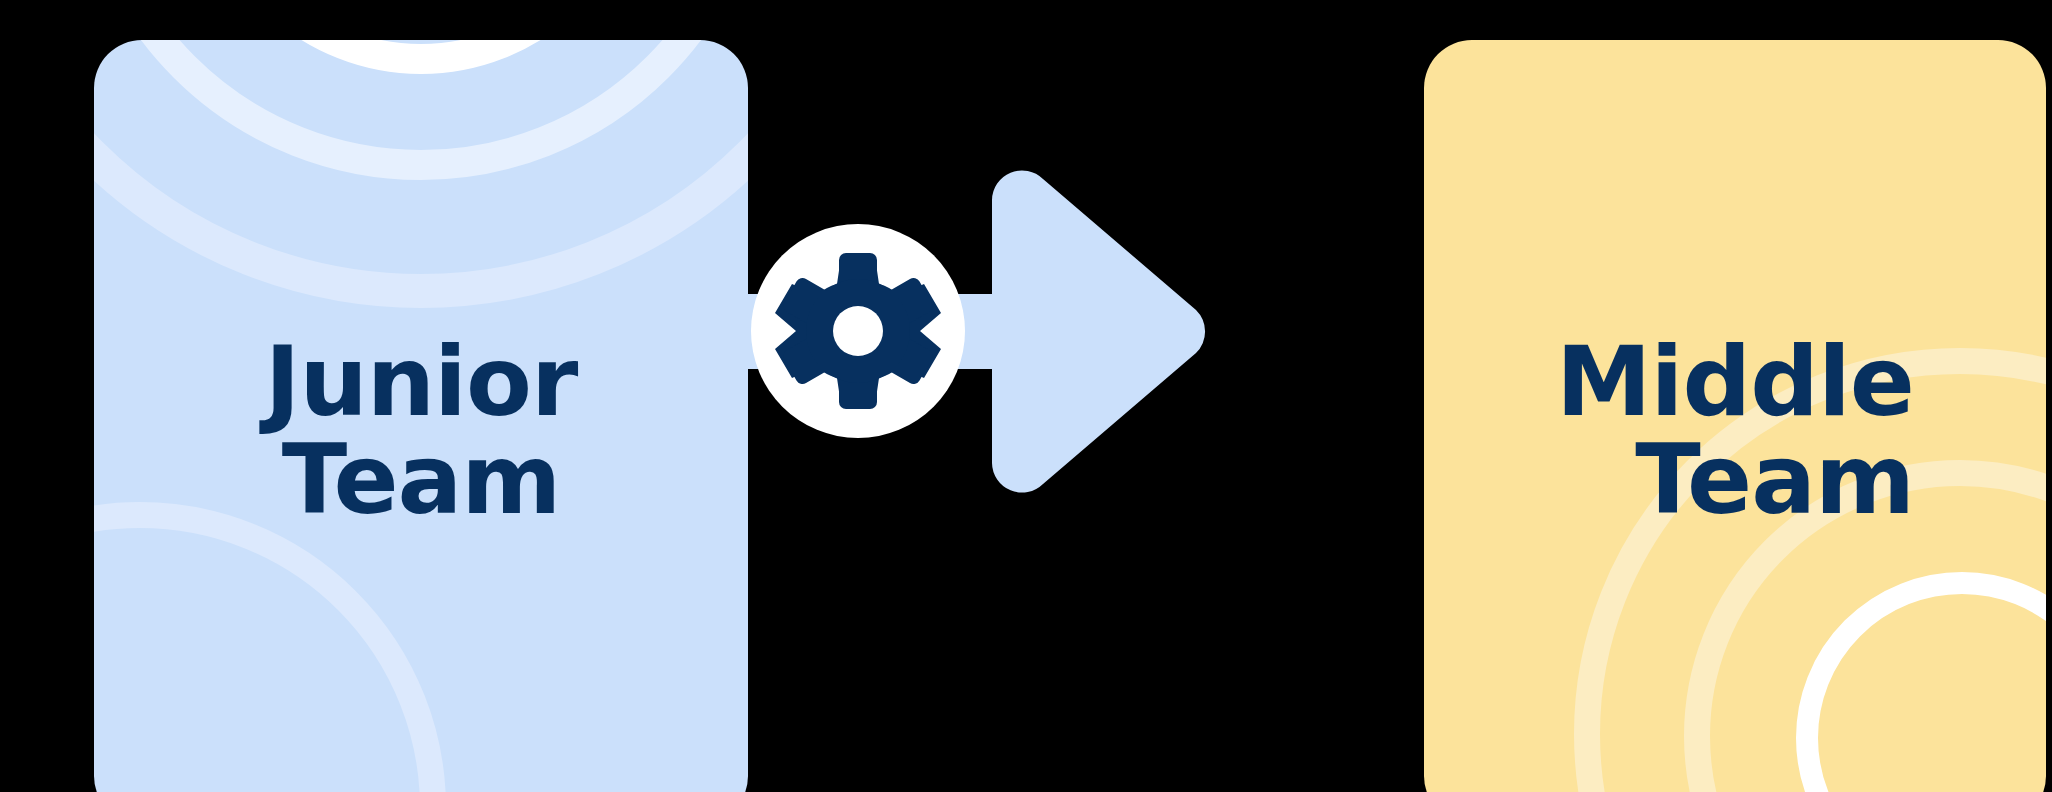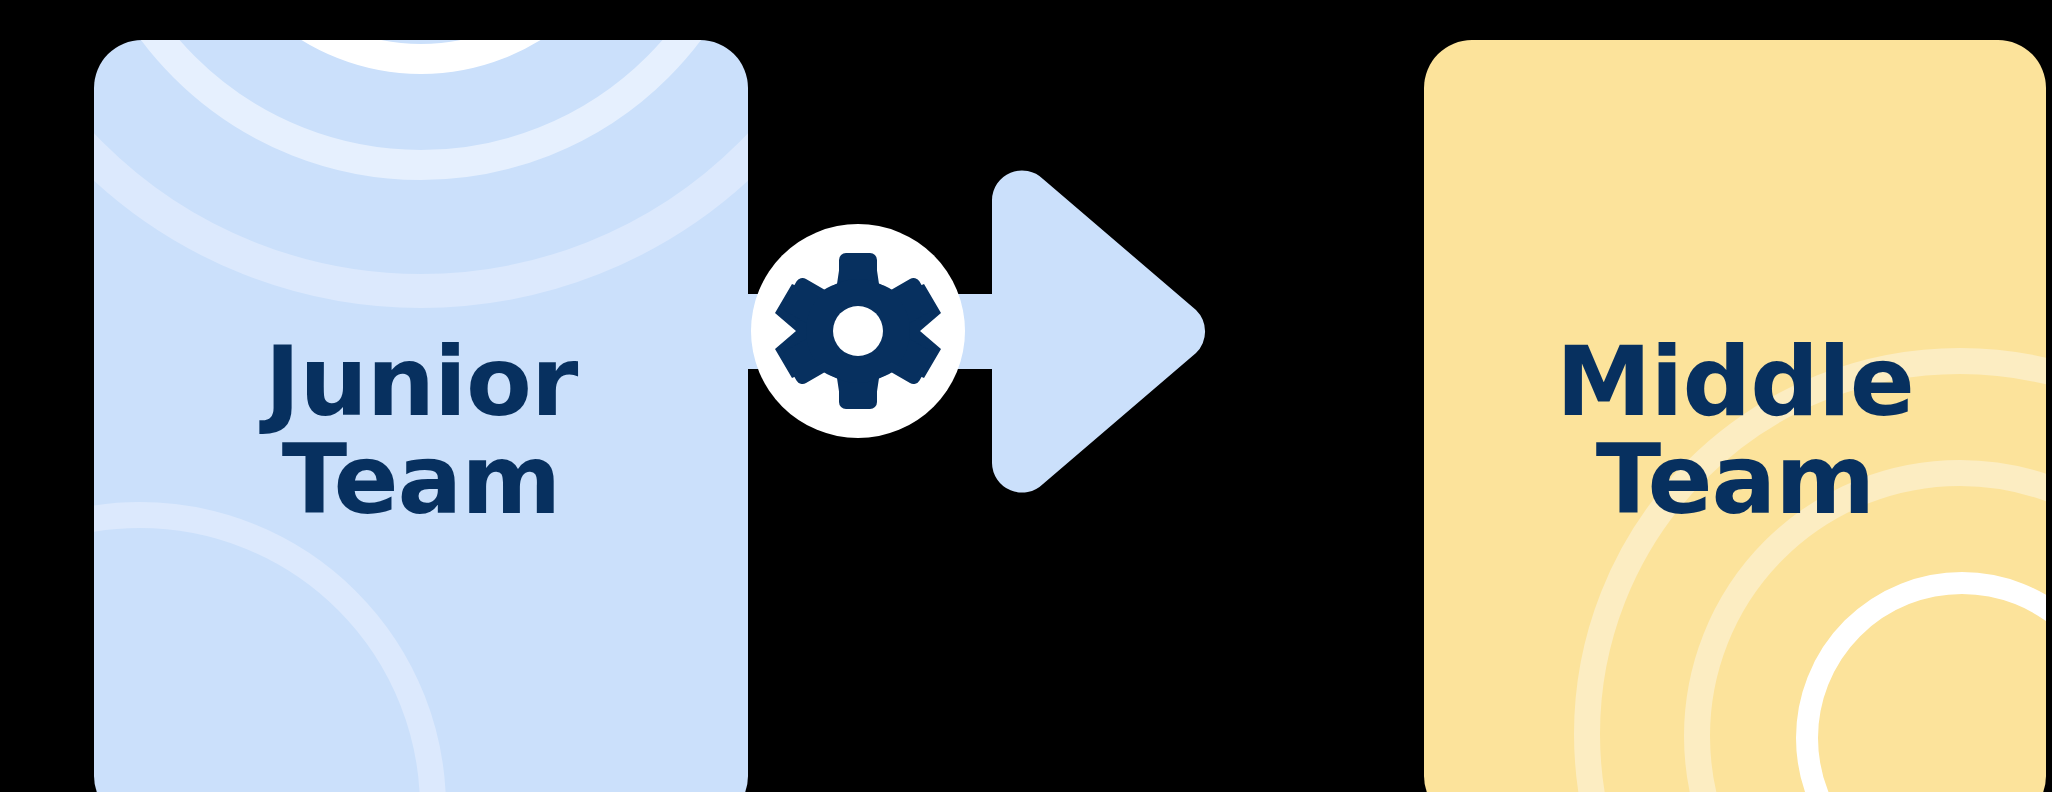--- a/index.html
+++ b/index.html
@@ -55,20 +55,21 @@
     font-family: "DejaVu Sans", "Liberation Sans", sans-serif;
     font-weight: bold;
     font-size: 96px;
     line-height: 1.02;
     letter-spacing: -1px;
     white-space: pre-line;
     user-select: none;
   }
   .card-middle .card-label {
     font-size: 96px;
+    text-align: right;
   }
 
   
   .ring {
     position: absolute;
     border-radius: 50%;
     z-index: 1;
     pointer-events: none;
   }
 

